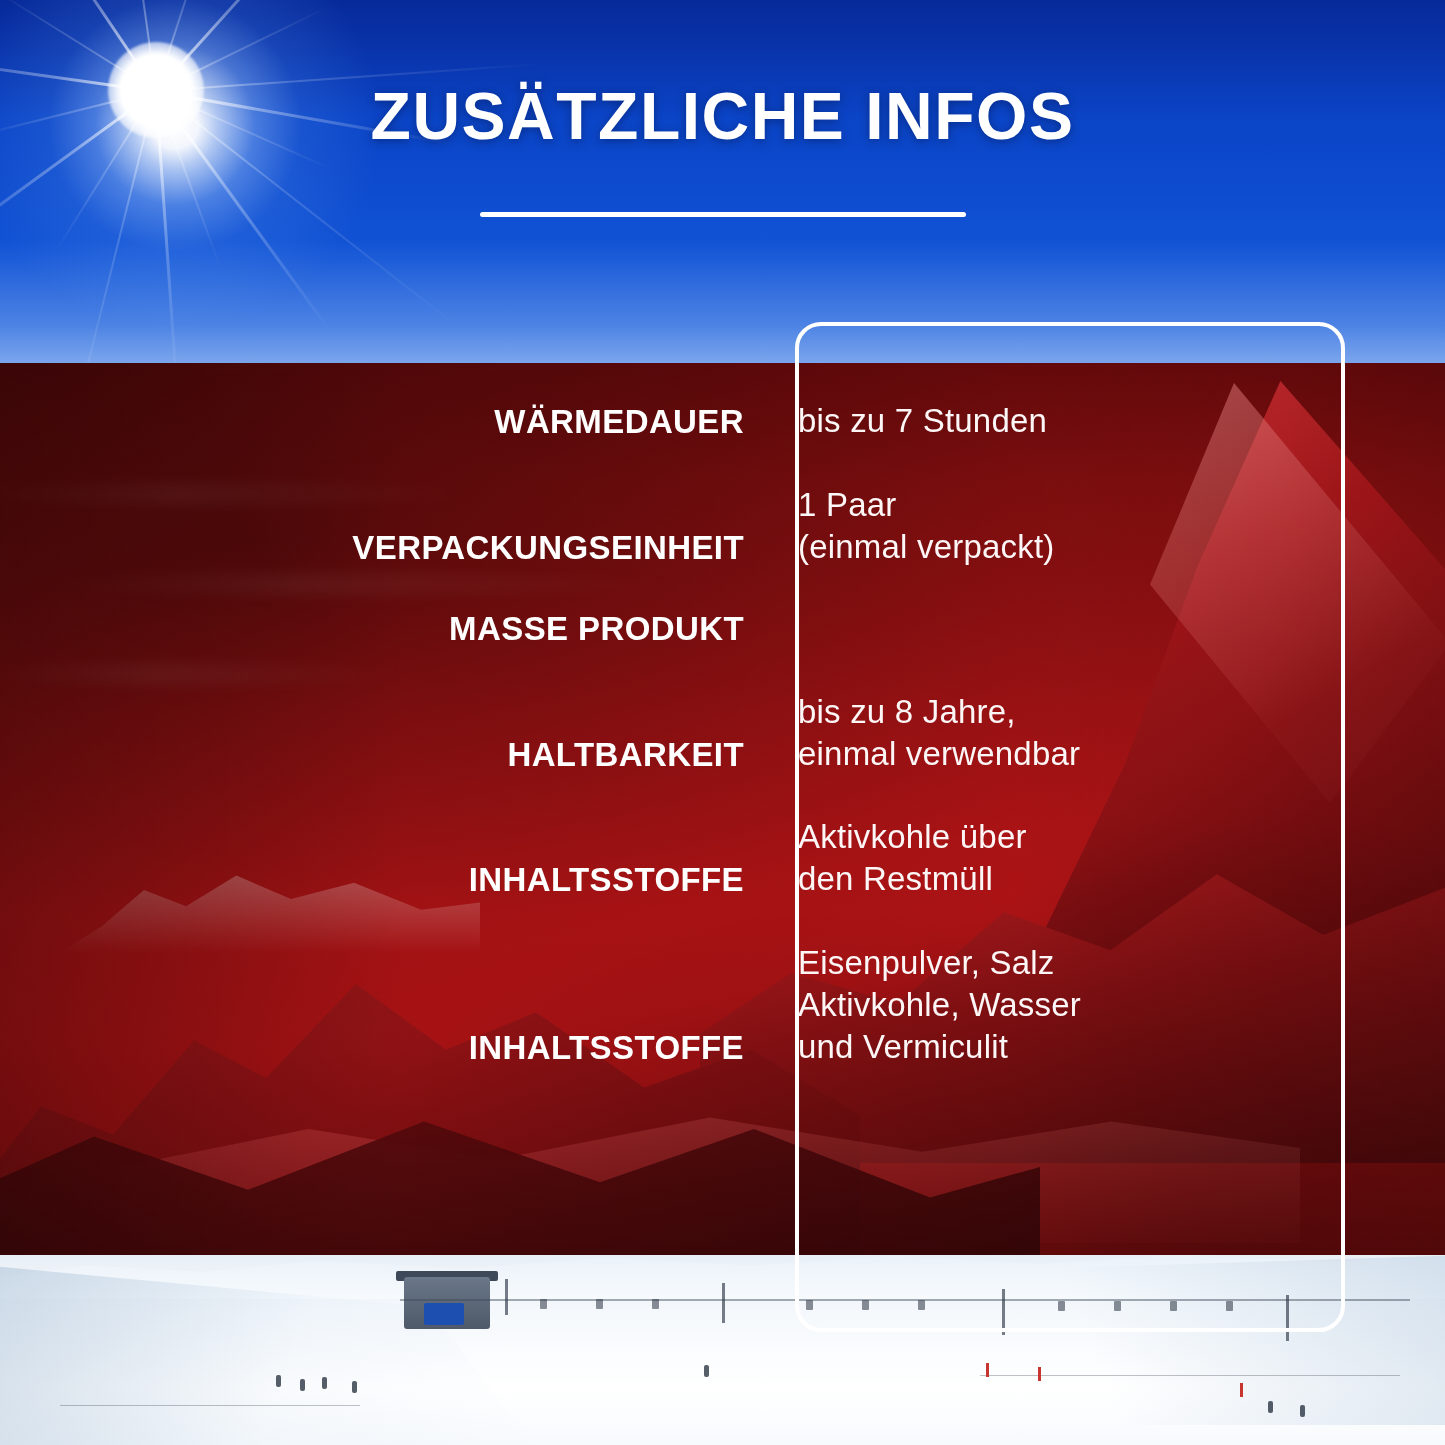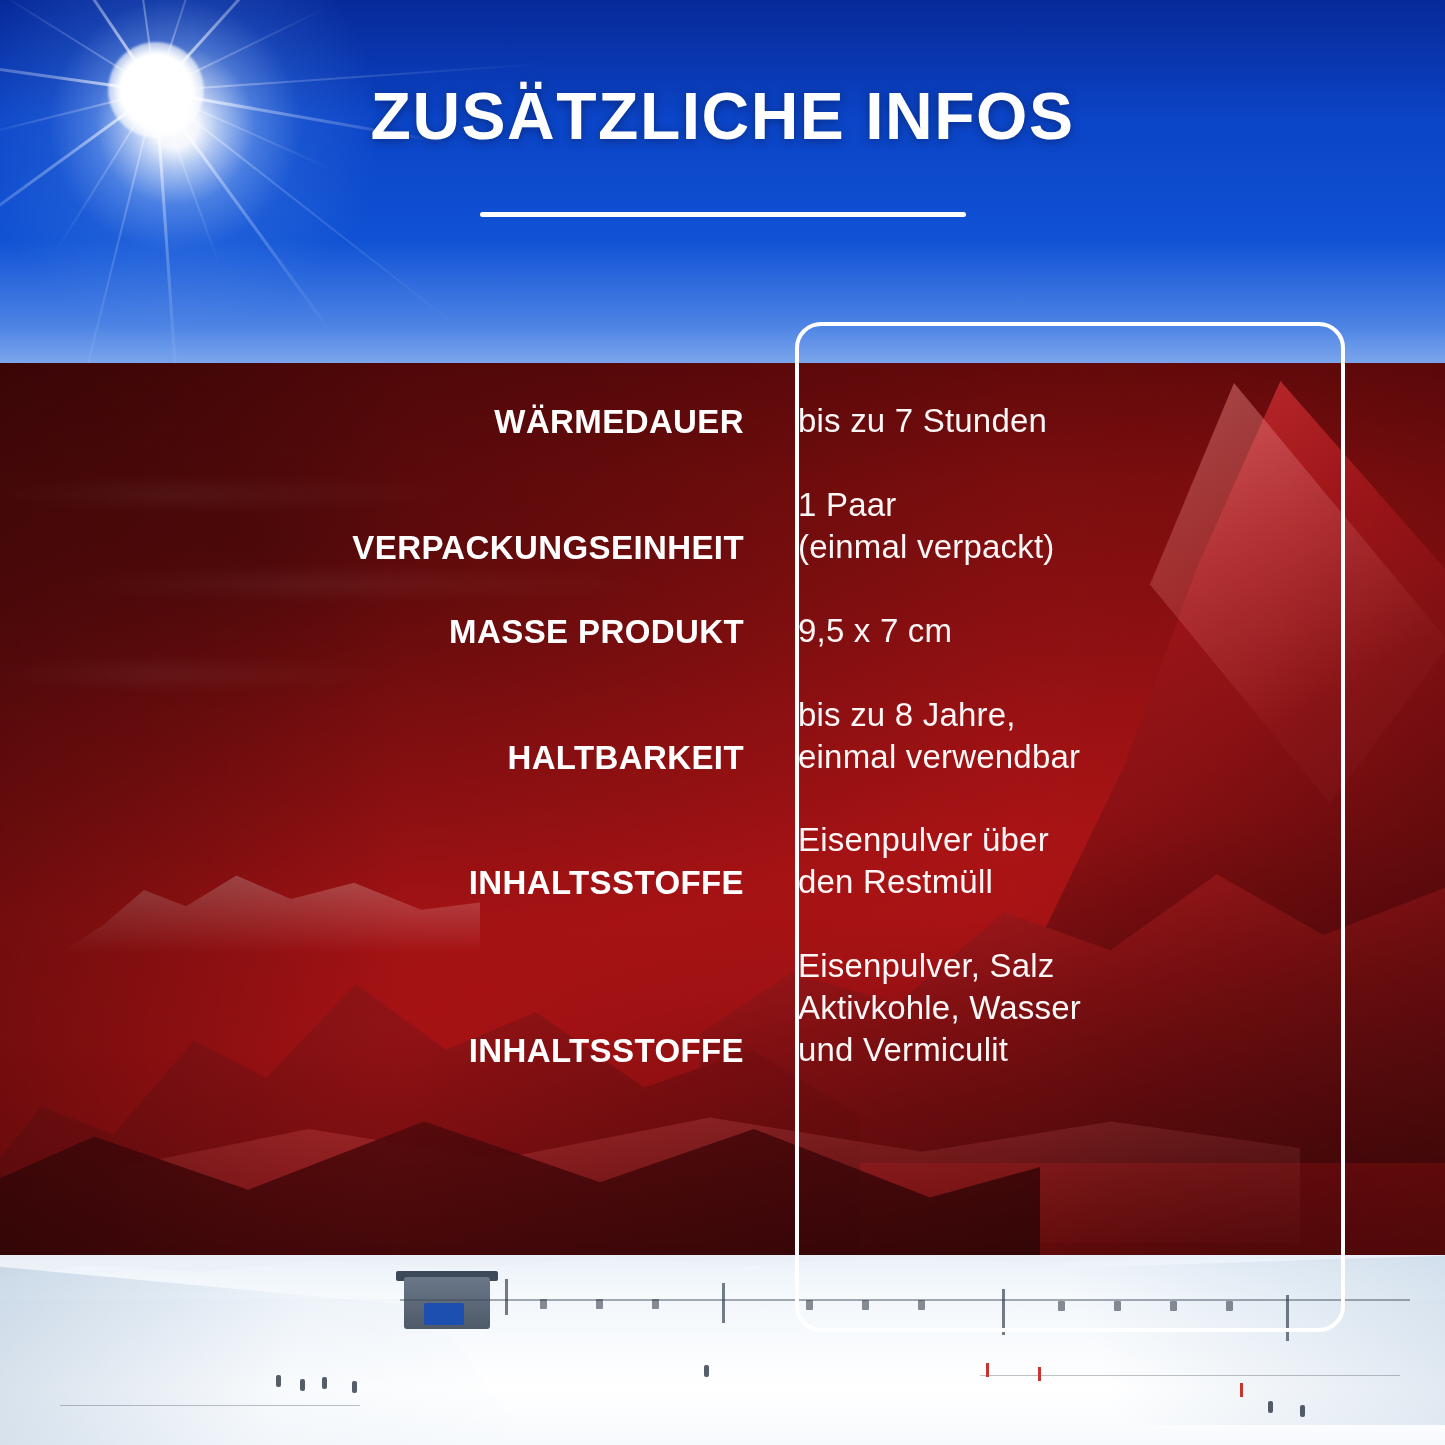--- a/index.html
+++ b/index.html
@@ -399,37 +399,34 @@
     <div class="spec-row">
       <div class="spec-label">VERPACKUNGSEINHEIT</div>
       <div class="spec-value">
         <span class="ln">1 Paar</span>
         <span class="ln">(einmal verpackt)</span>
       </div>
     </div>
 
     <div class="spec-row">
       <div class="spec-label">MASSE PRODUKT</div>
-      <div class="spec-value">
-        <span class="ln">9,5 x 7 cm</span>
-      </div>
     </div>
 
     <div class="spec-row">
       <div class="spec-label">HALTBARKEIT</div>
       <div class="spec-value">
         <span class="ln">bis zu 8 Jahre,</span>
         <span class="ln">einmal verwendbar</span>
       </div>
     </div>
 
     <div class="spec-row">
       <div class="spec-label">INHALTSSTOFFE</div>
       <div class="spec-value">
-        <span class="ln">Eisenpulver über</span>
+        <span class="ln">Aktivkohle über</span>
         <span class="ln">den Restmüll</span>
       </div>
     </div>
 
     <div class="spec-row">
       <div class="spec-label">INHALTSSTOFFE</div>
       <div class="spec-value">
         <span class="ln">Eisenpulver, Salz</span>
         <span class="ln">Aktivkohle, Wasser</span>
         <span class="ln">und Vermiculit</span>

